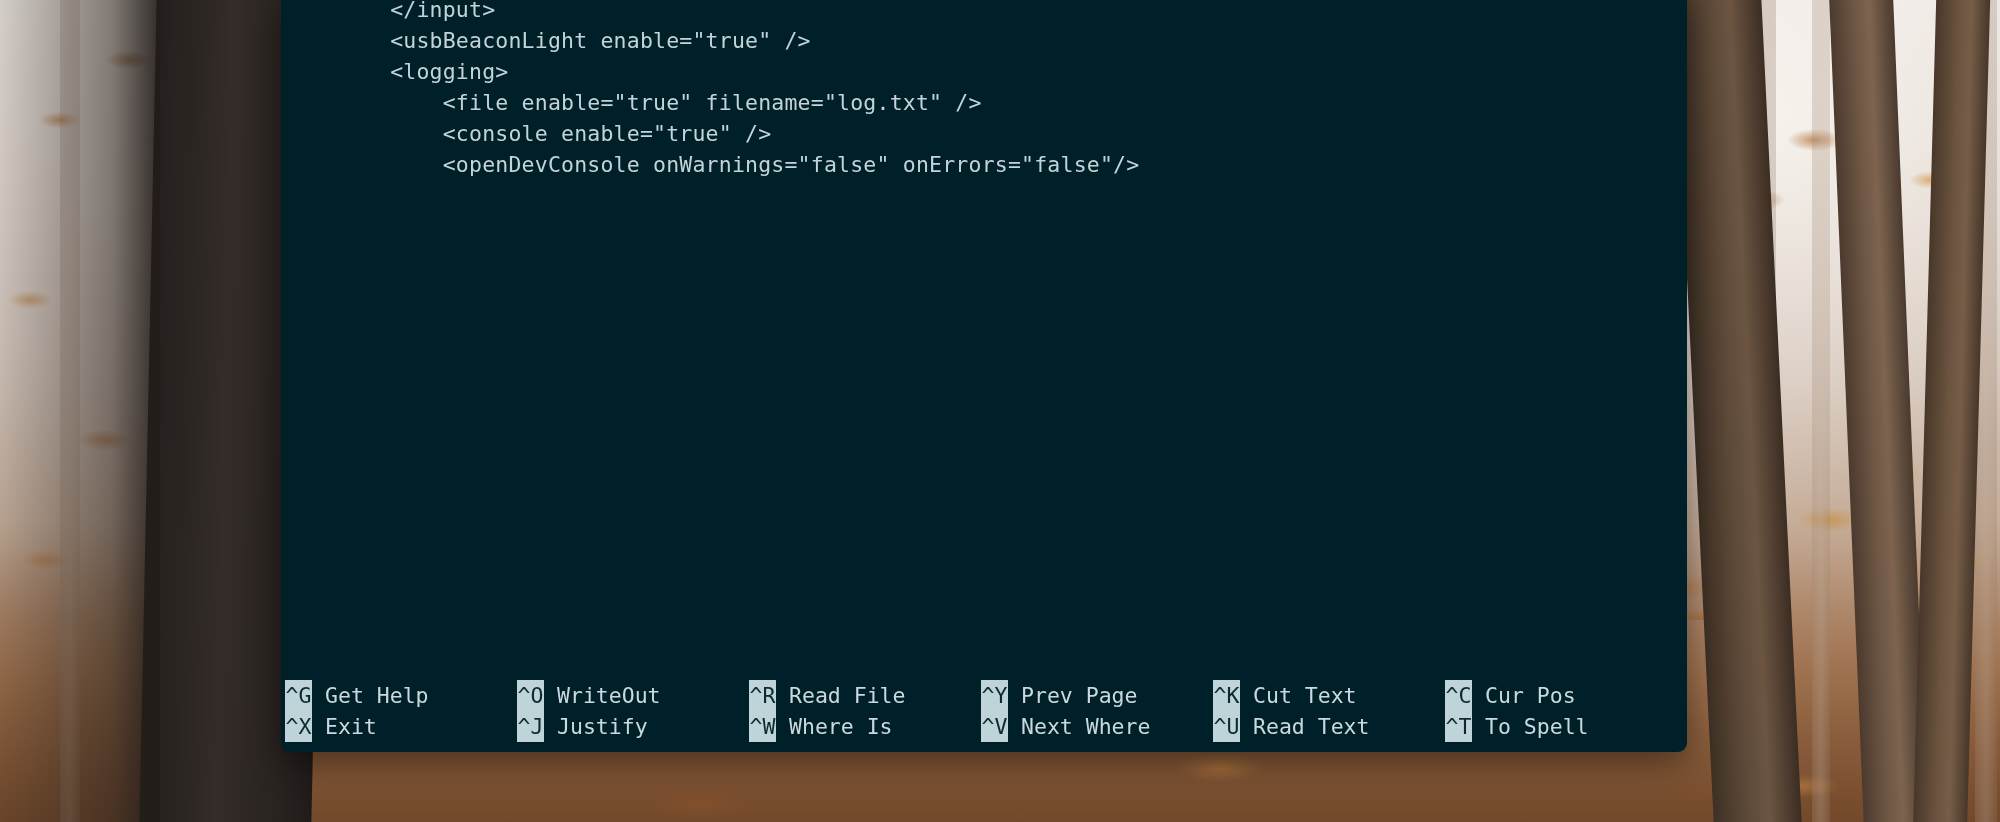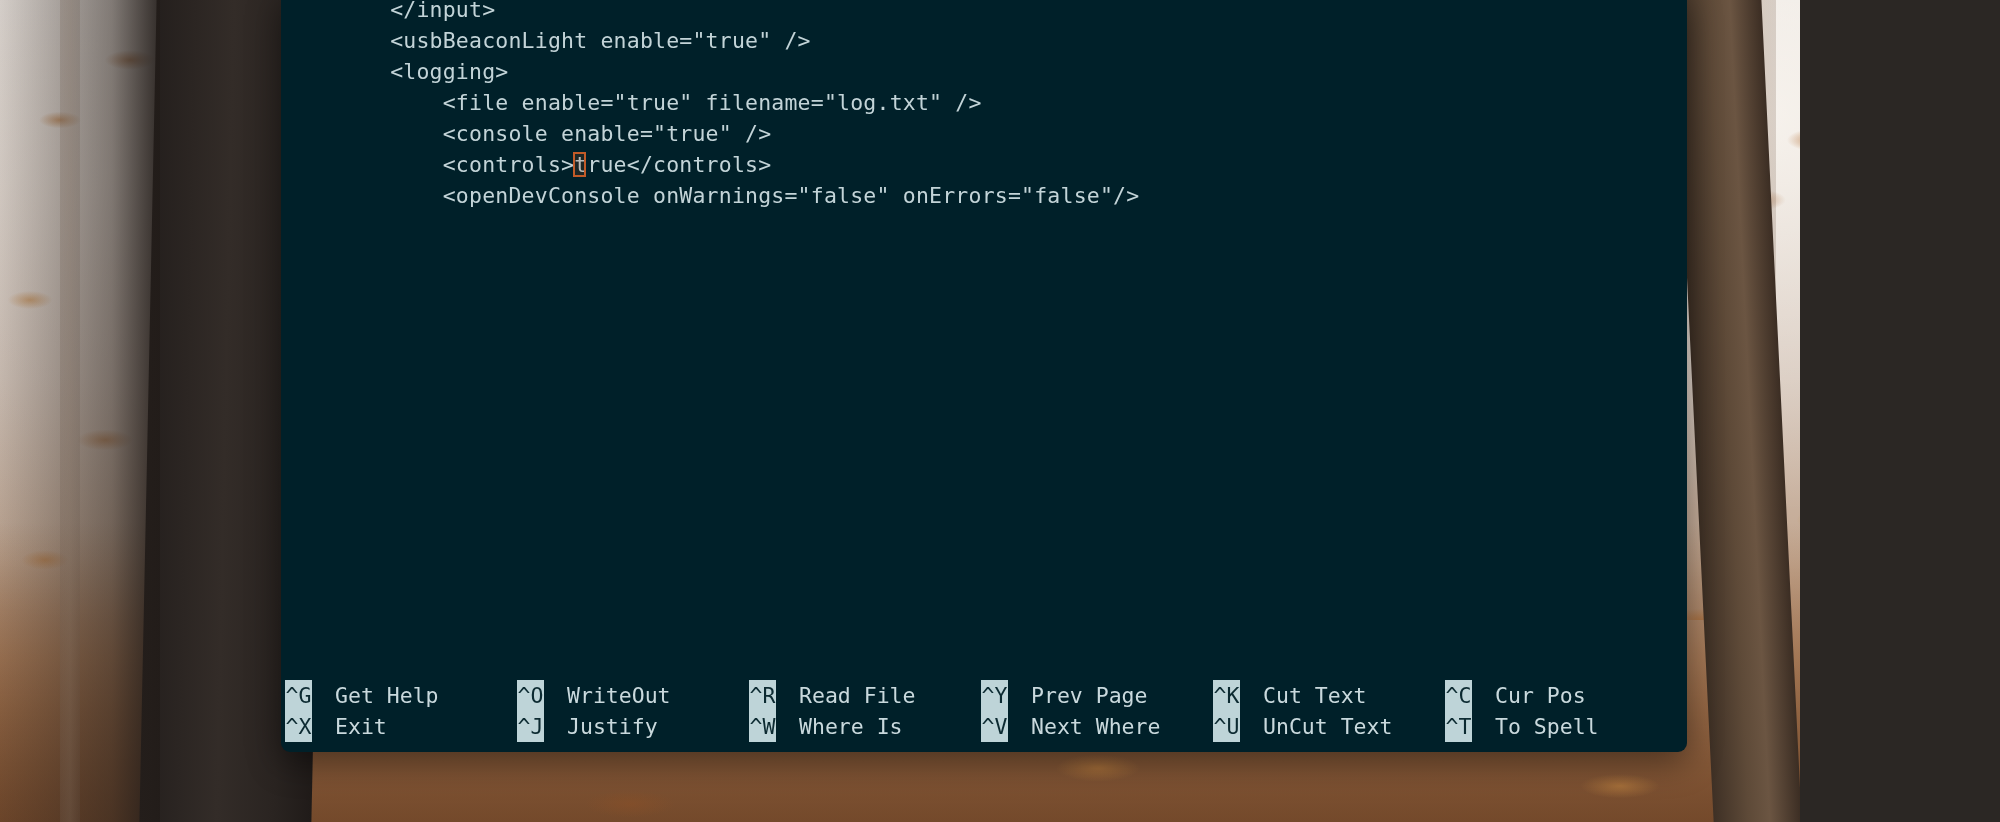--- a/index.html
+++ b/index.html
@@ -9,21 +9,21 @@
     width: 2000px;
     height: 822px;
     overflow: hidden;
     background: #2b2724;
   }
 
   
   #desktop {
     position: absolute;
     inset: 0;
-    width: 1800px;
+    width: 2000px;
     height: 822px;
     overflow: hidden;
     background: #fef9c3;
   }
   .wall-base {
     position: absolute;
     inset: 0;
     background:
       linear-gradient(to bottom,
         #e8e2dd 0%,
@@ -185,21 +185,21 @@
     color: #0c2a31;
     font-size: 21.5px;
     line-height: 31px;
     font-family: "DejaVu Sans Mono", "Liberation Mono", monospace;
     letter-spacing: 0;
   }
   .sc-label {
     color: #c9d9dd;
     font-size: 21.5px;
     line-height: 31px;
-    padding-left: 23px;
+    padding-left: 13px;
     white-space: pre;
     font-family: "DejaVu Sans Mono", "Liberation Mono", monospace;
   }
 </style>
 </head>
 <body>
 
 <div id="desktop">
   <div class="wall-base"></div>
   <div class="wall-haze"></div>
@@ -219,21 +219,20 @@
   <div class="trunk-dark-edge"></div>
 
   <div id="terminal">
 
     <div id="code-area">
         <div class="code-line">        &lt;/input&gt;</div>
         <div class="code-line">        &lt;usbBeaconLight enable="true" /&gt;</div>
         <div class="code-line">        &lt;logging&gt;</div>
         <div class="code-line">            &lt;file enable="true" filename="log.txt" /&gt;</div>
         <div class="code-line">            &lt;console enable="true" /&gt;</div>
-        <div class="code-line">            &lt;controls&gt;<span class="cursor-char">t</span>rue&lt;/controls&gt;</div>
         <div class="code-line">            &lt;openDevConsole onWarnings="false" onErrors="false"/&gt;</div>
       </div>
 
     <div id="shortcut-bar">
       <div class="shortcut-row">
           <div class="shortcut-cell">
             <span class="sc-key">^G</span>
             <span class="sc-label">Get Help</span>
           </div>
           <div class="shortcut-cell">
@@ -269,21 +268,21 @@
           <div class="shortcut-cell">
             <span class="sc-key">^W</span>
             <span class="sc-label">Where Is</span>
           </div>
           <div class="shortcut-cell">
             <span class="sc-key">^V</span>
             <span class="sc-label">Next Where</span>
           </div>
           <div class="shortcut-cell">
             <span class="sc-key">^U</span>
-            <span class="sc-label">UnCut Text</span>
+            <span class="sc-label">Read Text</span>
           </div>
           <div class="shortcut-cell">
             <span class="sc-key">^T</span>
             <span class="sc-label">To Spell</span>
           </div>
         </div>
     </div>
 
   </div>
 </div>

